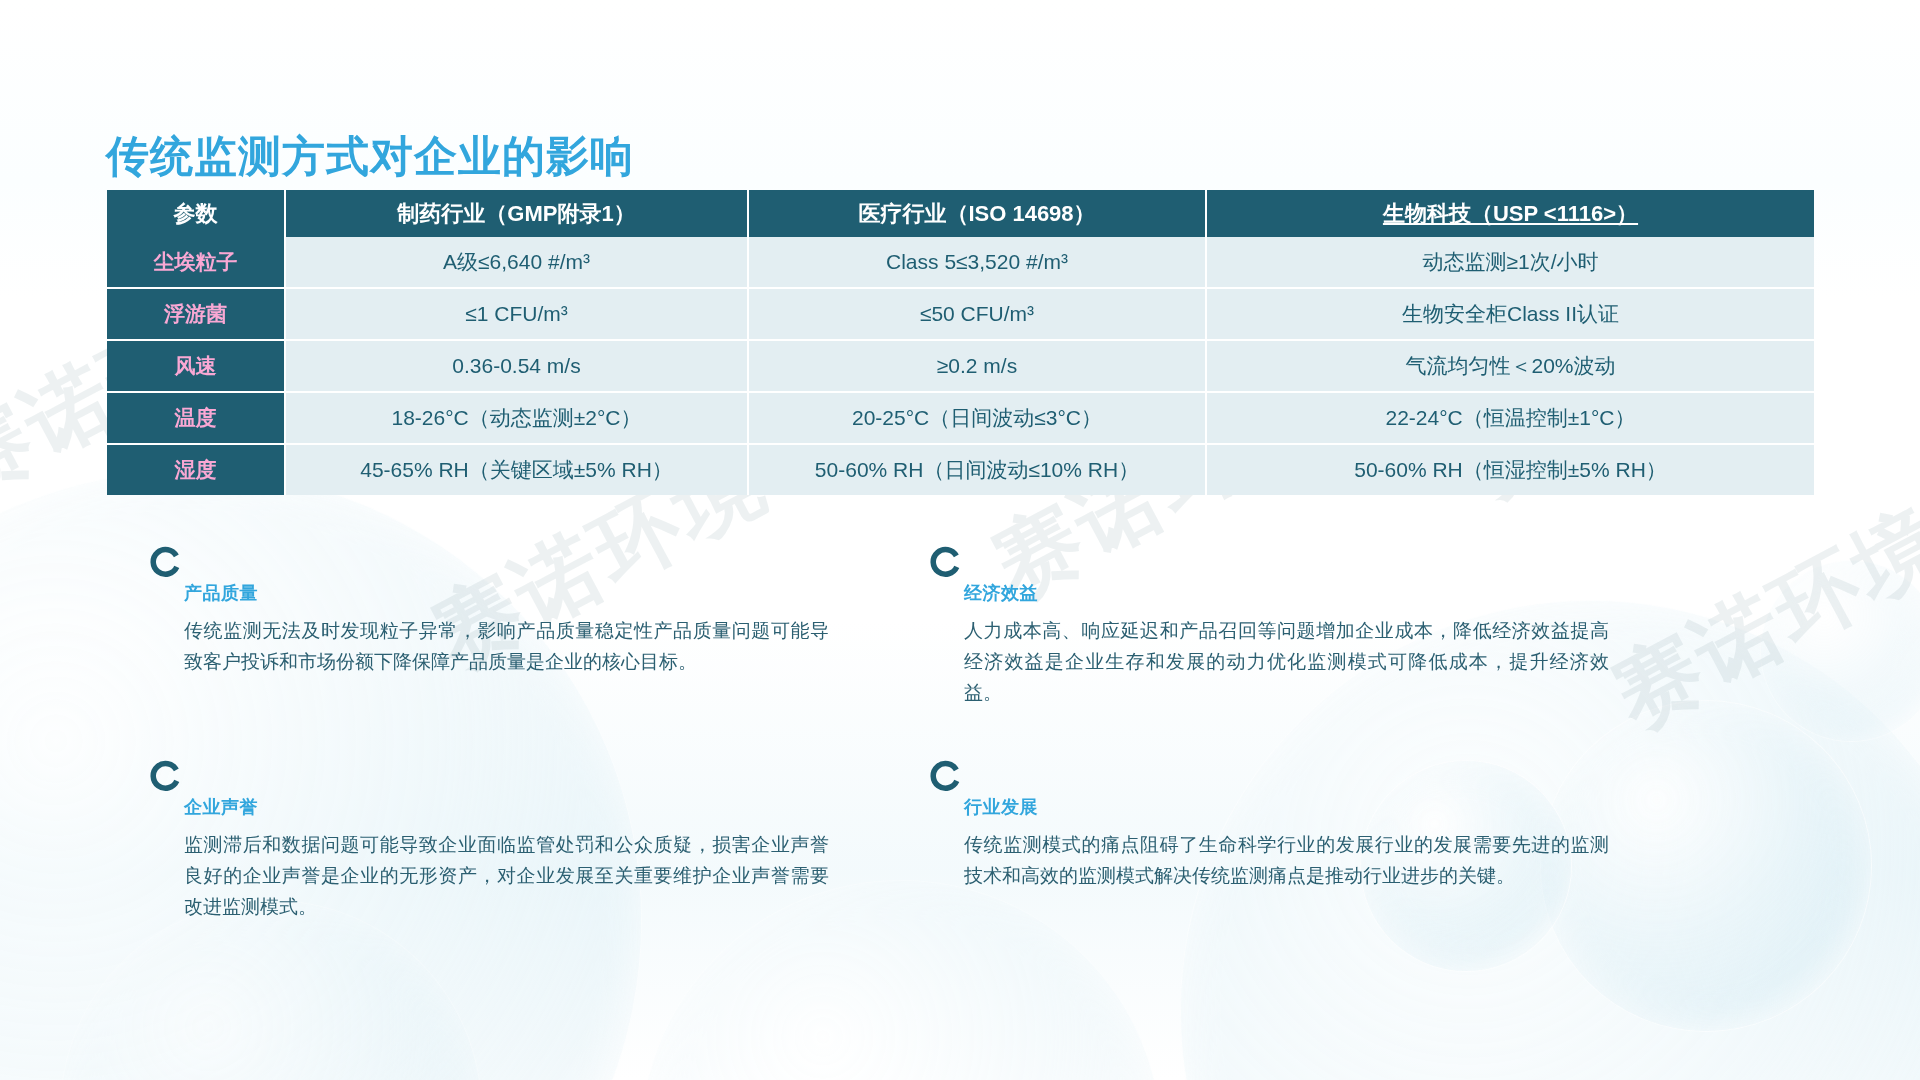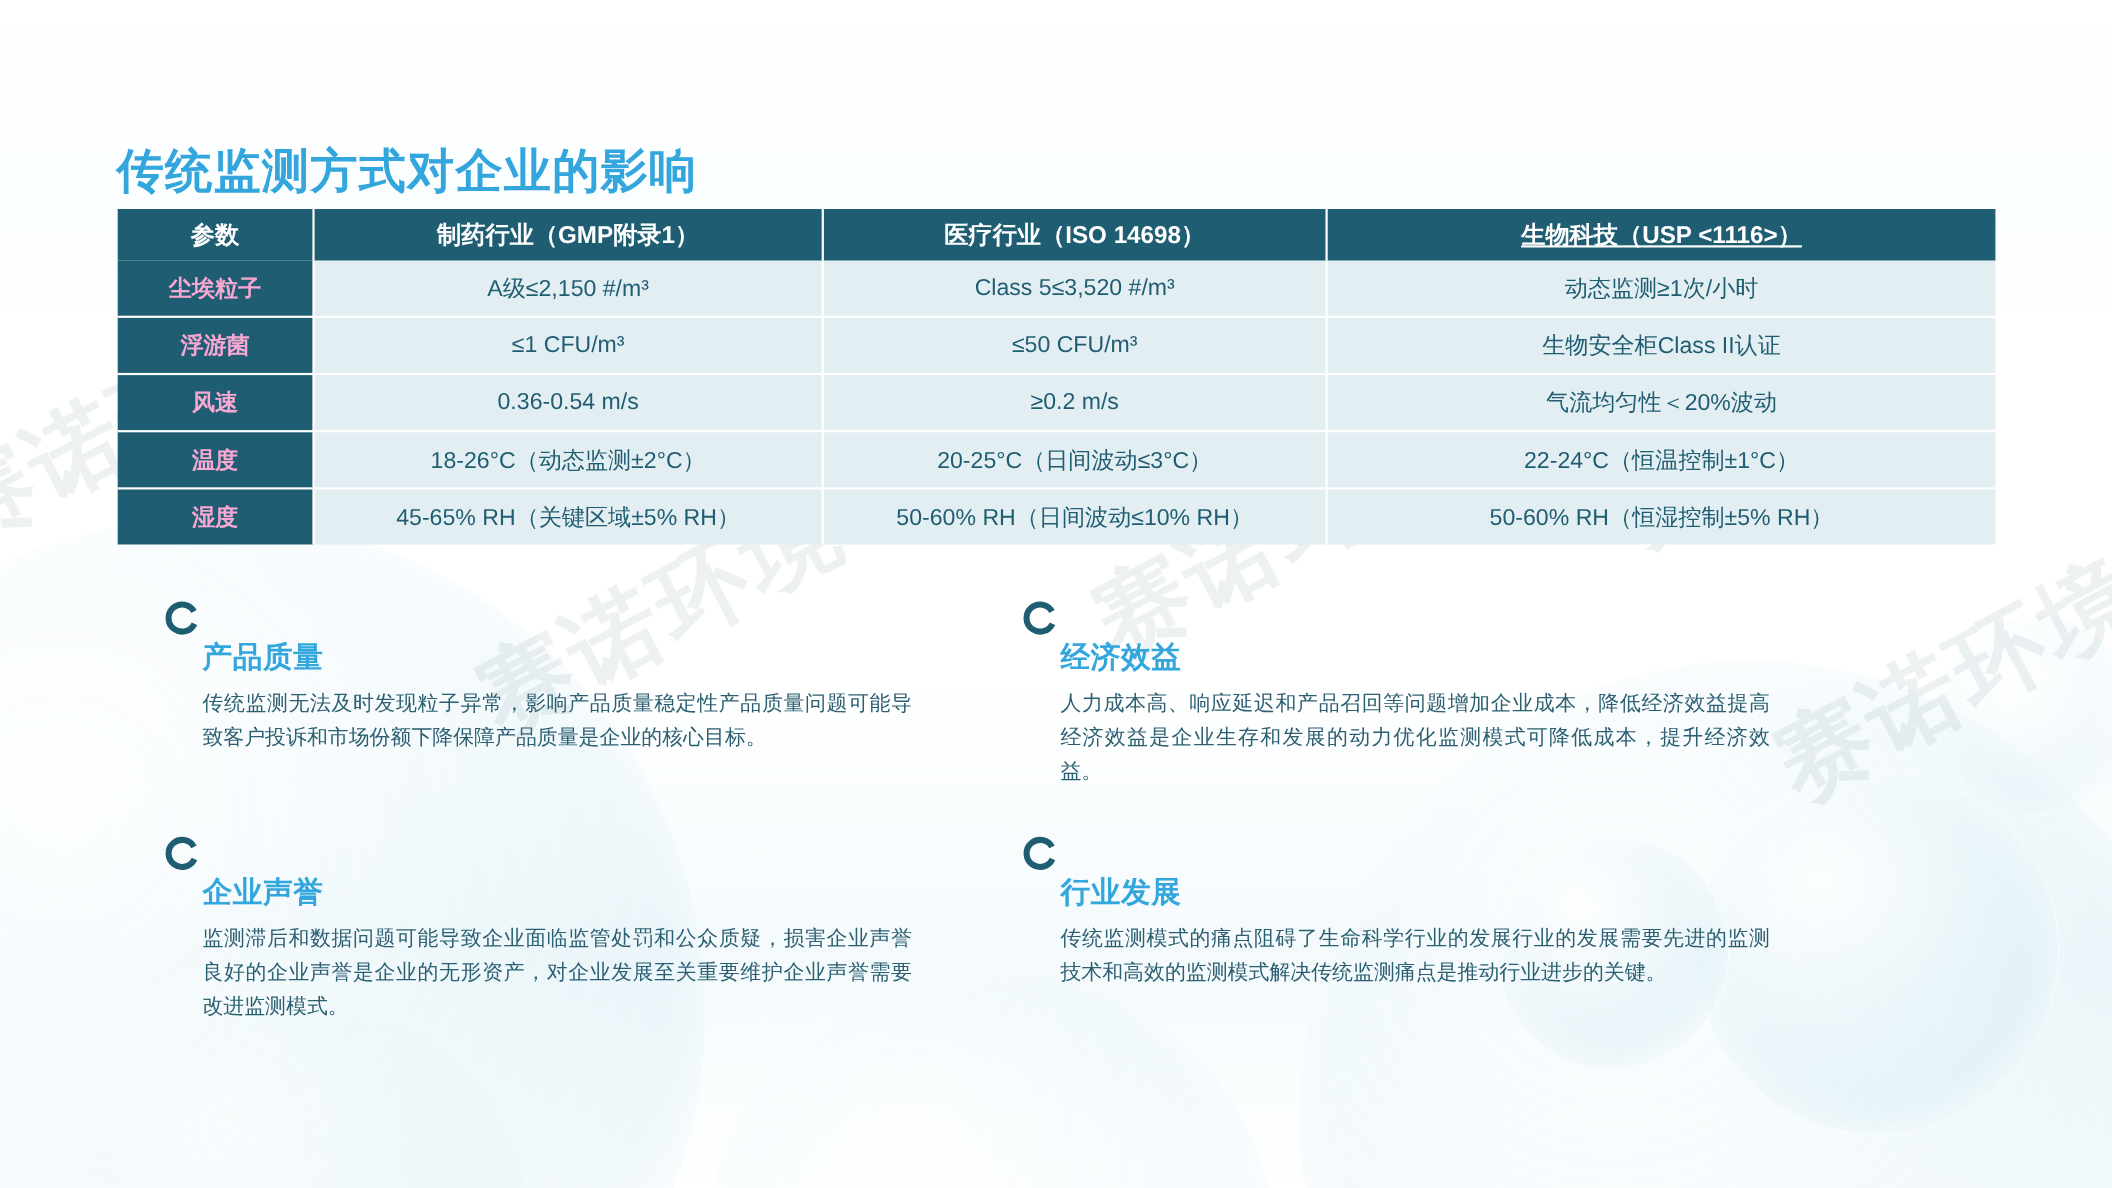--- a/index.html
+++ b/index.html
@@ -153,21 +153,21 @@
 
   .card-icon {
     position: absolute;
     left: -18px;
     top: -12px;
     width: 34px;
     height: 34px;
   }
   .card-heading {
     position: relative;
-    font-size: 27px;
+    font-size: 18px;
     font-weight: 700;
     color: #32a6dd;
     line-height: 1;
     padding-left: 16px;
     padding-top: 28px;
     letter-spacing: 0.5px;
   }
   .card-body {
     margin-top: 14px;
     padding-left: 16px;
@@ -214,21 +214,21 @@
       <tr>
         <th>参数</th>
         <th>制药行业（GMP附录1）</th>
         <th>医疗行业（ISO 14698）</th>
         <th>生物科技（USP &lt;1116&gt;）</th>
       </tr>
     </thead>
     <tbody>
       <tr>
         <th class="param">尘埃粒子</th>
-        <td>A级≤2,150 #/m³</td>
+        <td>A级≤6,640 #/m³</td>
         <td>Class 5≤3,520 #/m³</td>
         <td>动态监测≥1次/小时</td>
       </tr>
       <tr>
         <th class="param">浮游菌</th>
         <td>≤1 CFU/m³</td>
         <td>≤50 CFU/m³</td>
         <td>生物安全柜Class II认证</td>
       </tr>
       <tr>

